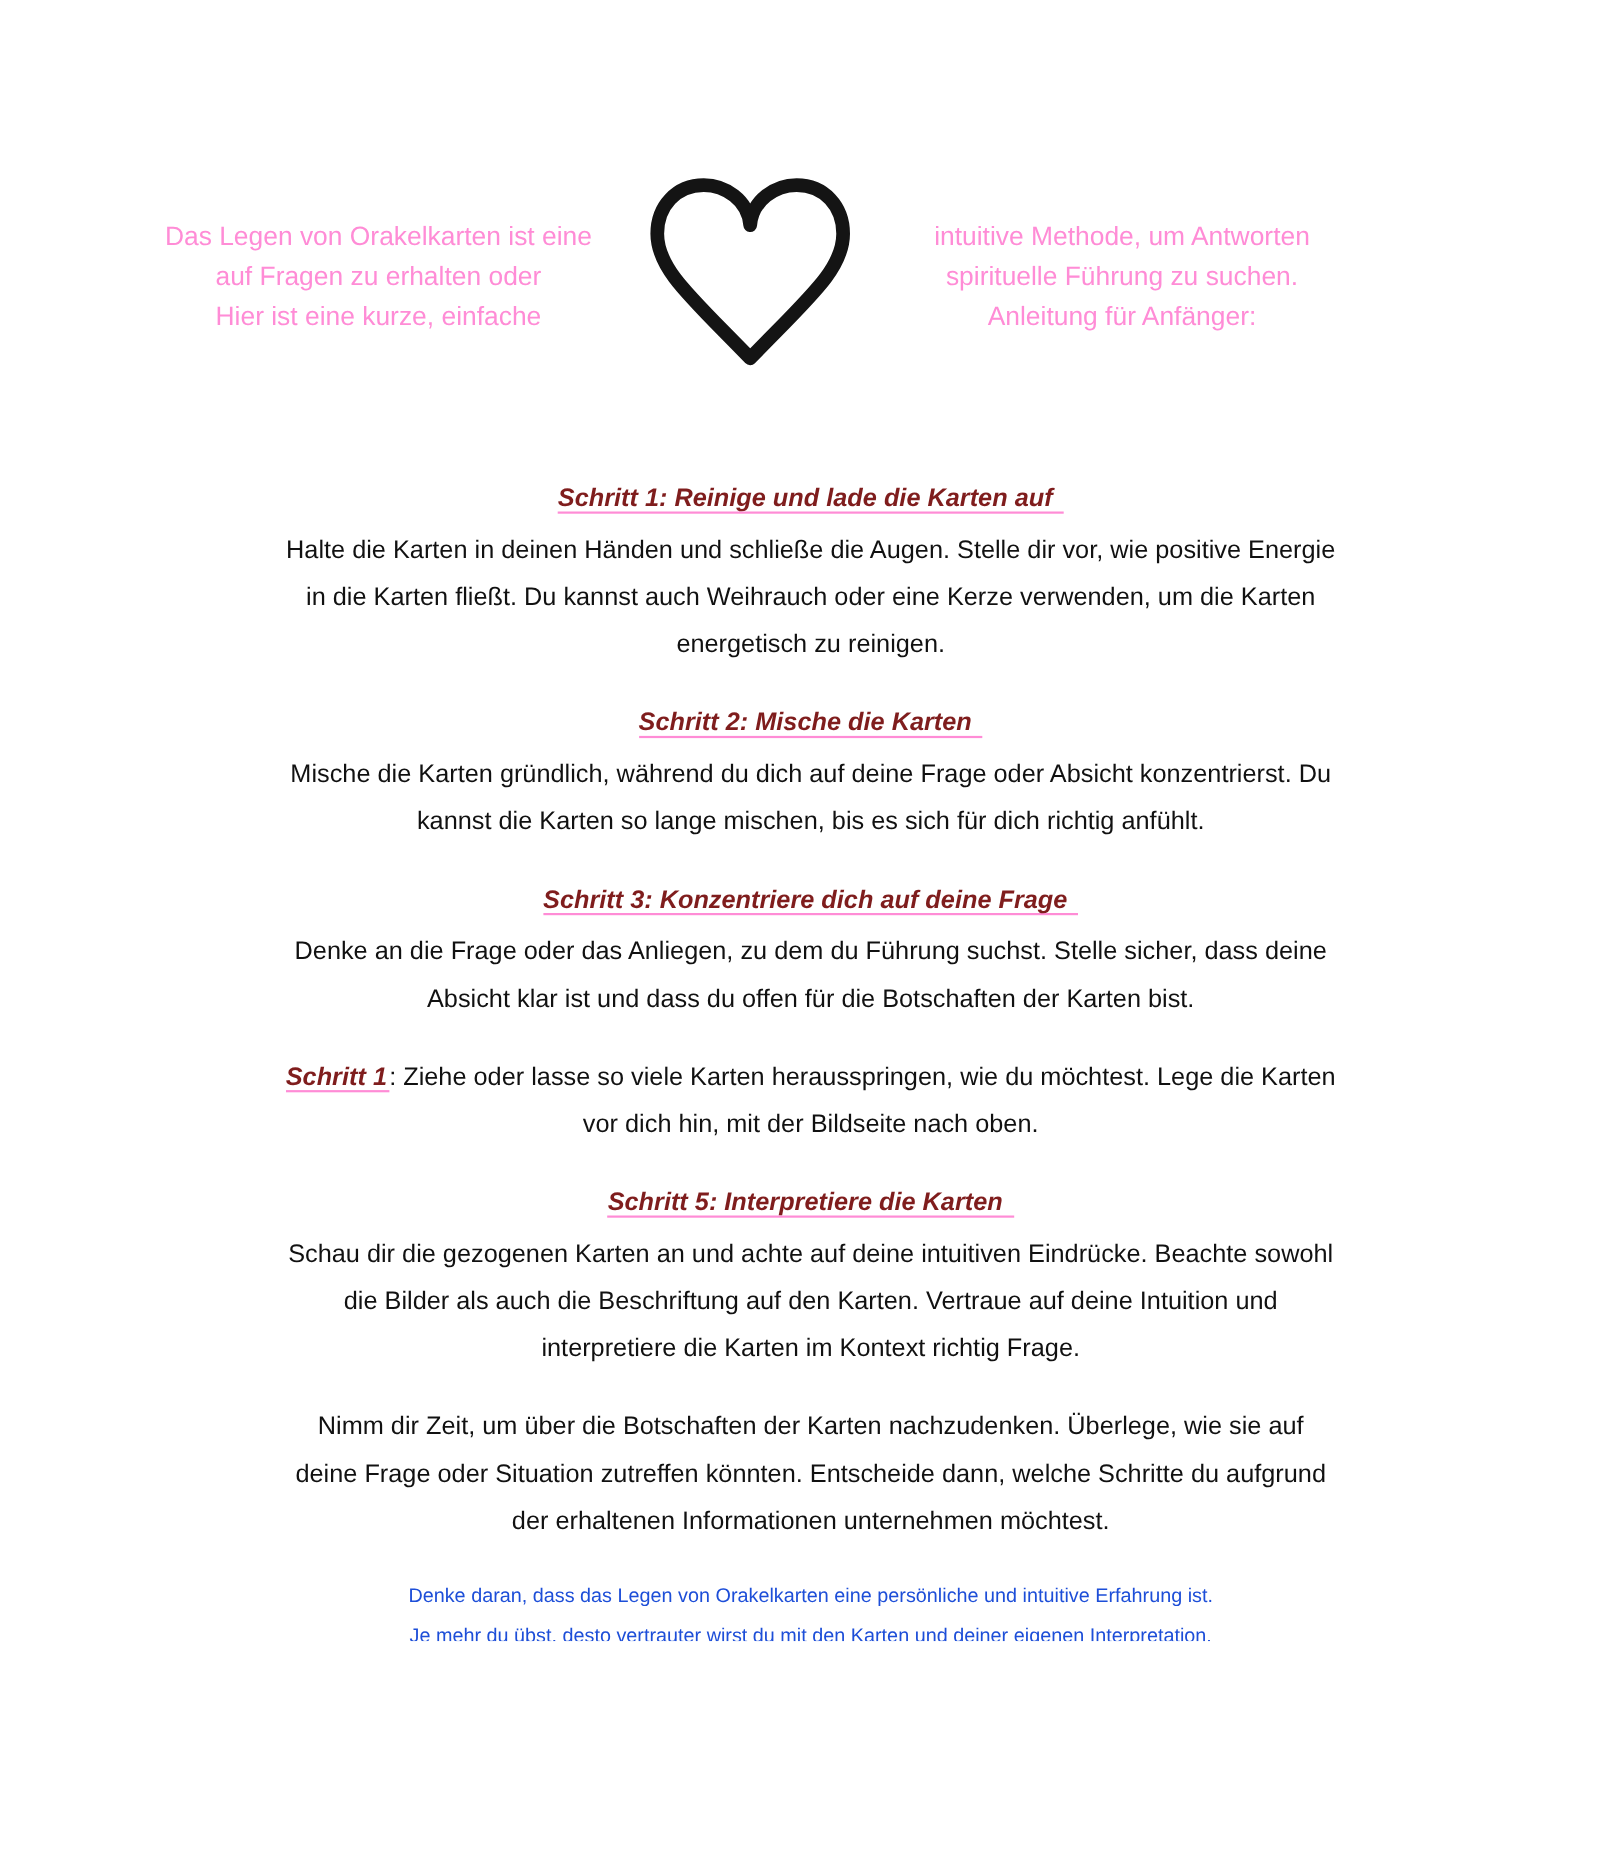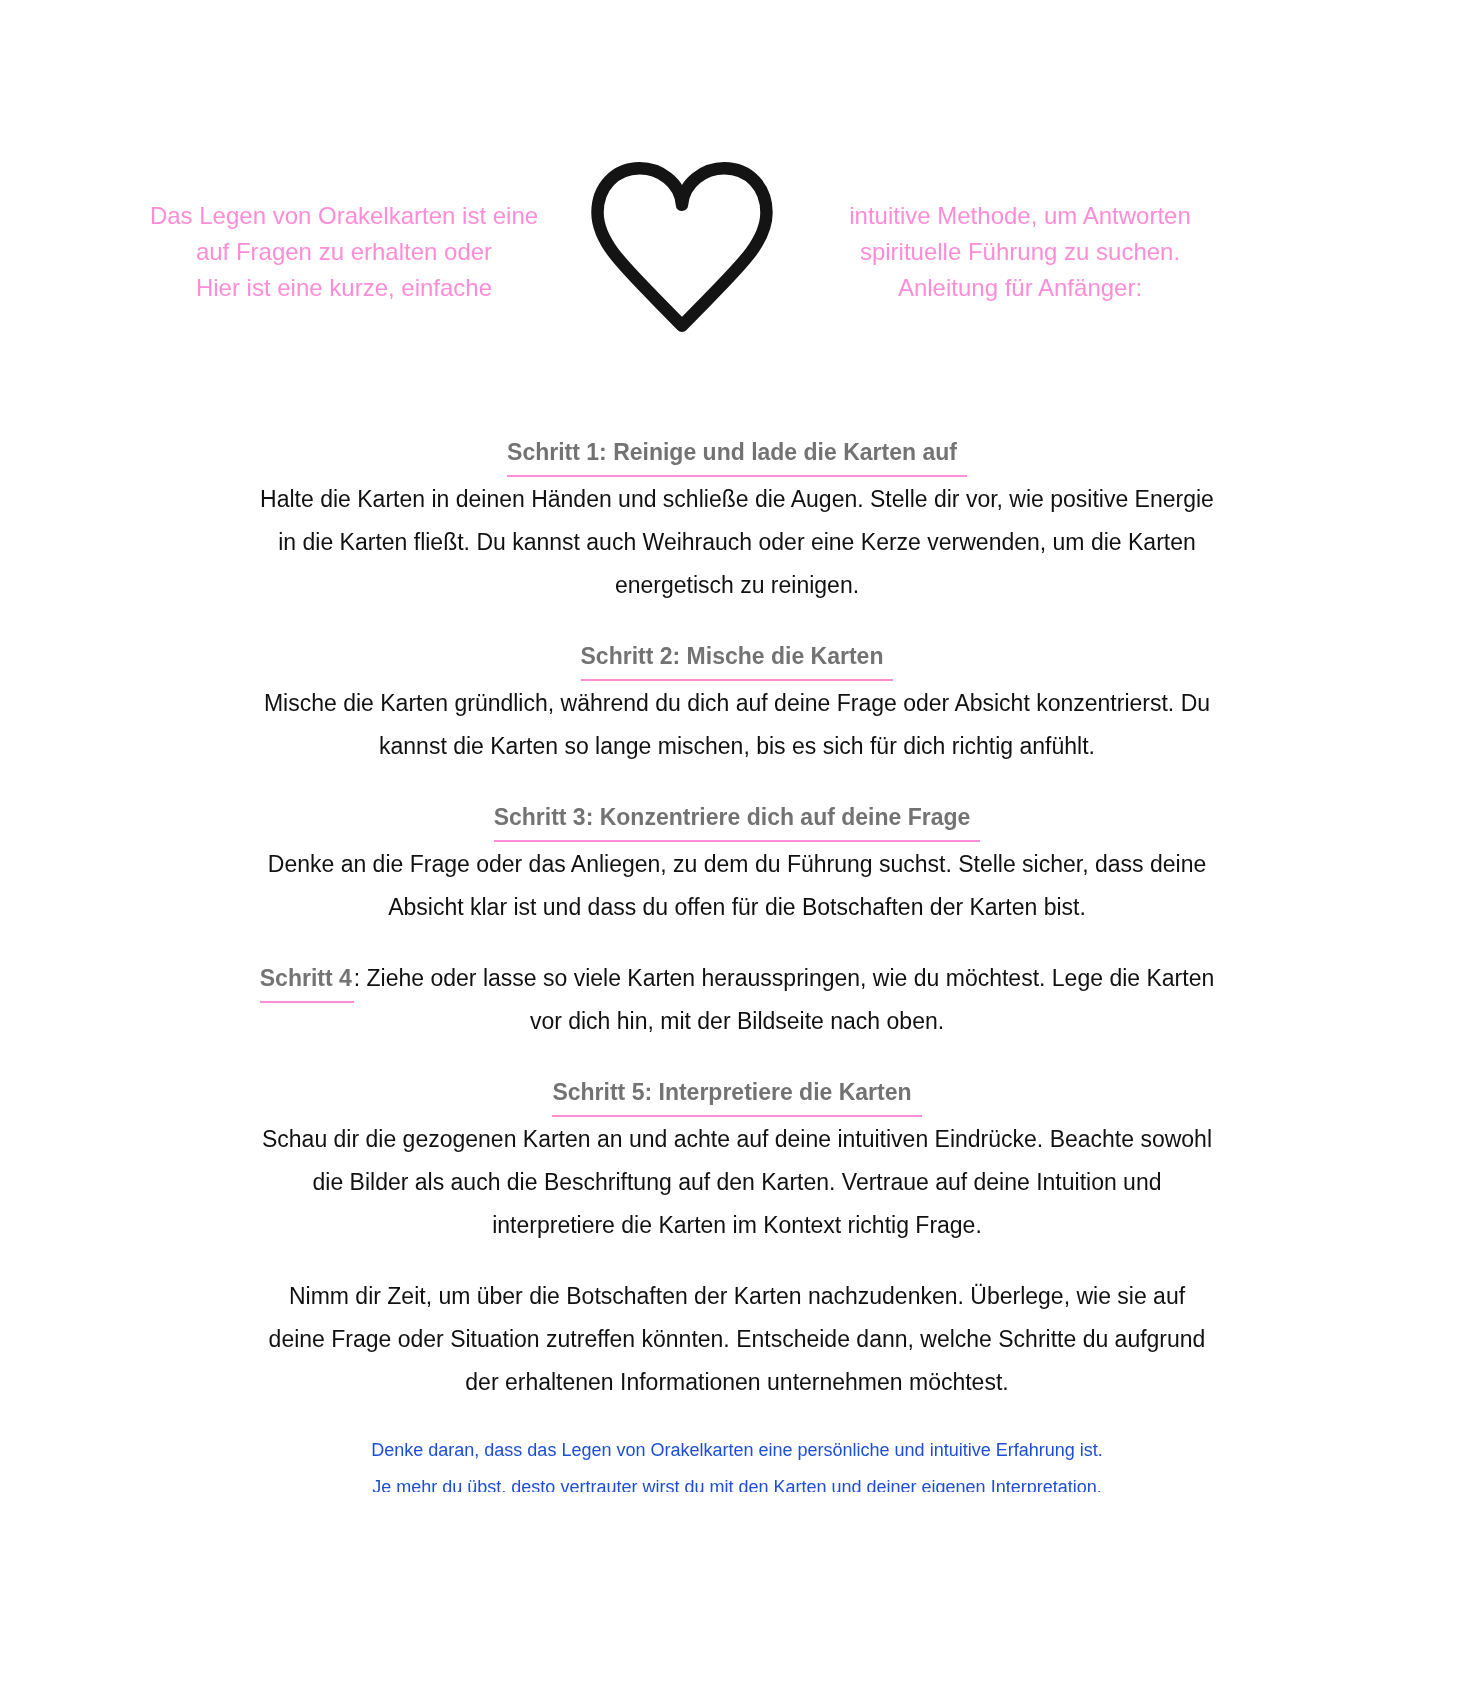--- a/index.html
+++ b/index.html
@@ -47,24 +47,25 @@
     text-align: center;
   }
   section { margin: 0 0 28px 0; }
   .step-heading {
     margin: 0;
     font-size: 23px;
     font-weight: 700;
     line-height: 43px;
   }
   .hl {
-    color: #737373;
+    color: #7f1d1d;
     border-bottom: 2px solid #ff8cd6;
     padding-right: 10px;
-    padding-bottom: 10px;
+    padding-bottom: 0;
+    font-style: italic;
   }
   .hl.inline-label { padding-right: 2px; font-weight: 700; }
   .step-body {
     margin: 4px;
     font-size: 23px;
     line-height: 43px;
     white-space: pre-line;
   }
   .outro {
     margin: 10px 0 0 0;
@@ -108,21 +109,21 @@
 kannst die Karten so lange mischen, bis es sich für dich richtig anfühlt.</p>
     </section>
 
     <section>
       <h2 class="step-heading"><span class="hl">Schritt 3: Konzentriere dich auf deine Frage</span></h2>
       <p class="step-body">Denke an die Frage oder das Anliegen, zu dem du Führung suchst. Stelle sicher, dass deine
 Absicht klar ist und dass du offen für die Botschaften der Karten bist.</p>
     </section>
 
     <section>
-      <p class="step-body"><span class="hl inline-label">Schritt 4</span><span>: Ziehe oder lasse so viele Karten herausspringen, wie du möchtest. Lege die Karten
+      <p class="step-body"><span class="hl inline-label">Schritt 1</span><span>: Ziehe oder lasse so viele Karten herausspringen, wie du möchtest. Lege die Karten
 vor dich hin, mit der Bildseite nach oben.</span></p>
     </section>
 
     <section>
       <h2 class="step-heading"><span class="hl">Schritt 5: Interpretiere die Karten</span></h2>
       <p class="step-body">Schau dir die gezogenen Karten an und achte auf deine intuitiven Eindrücke. Beachte sowohl
 die Bilder als auch die Beschriftung auf den Karten. Vertraue auf deine Intuition und
 interpretiere die Karten im Kontext richtig Frage.</p>
     </section>
 

